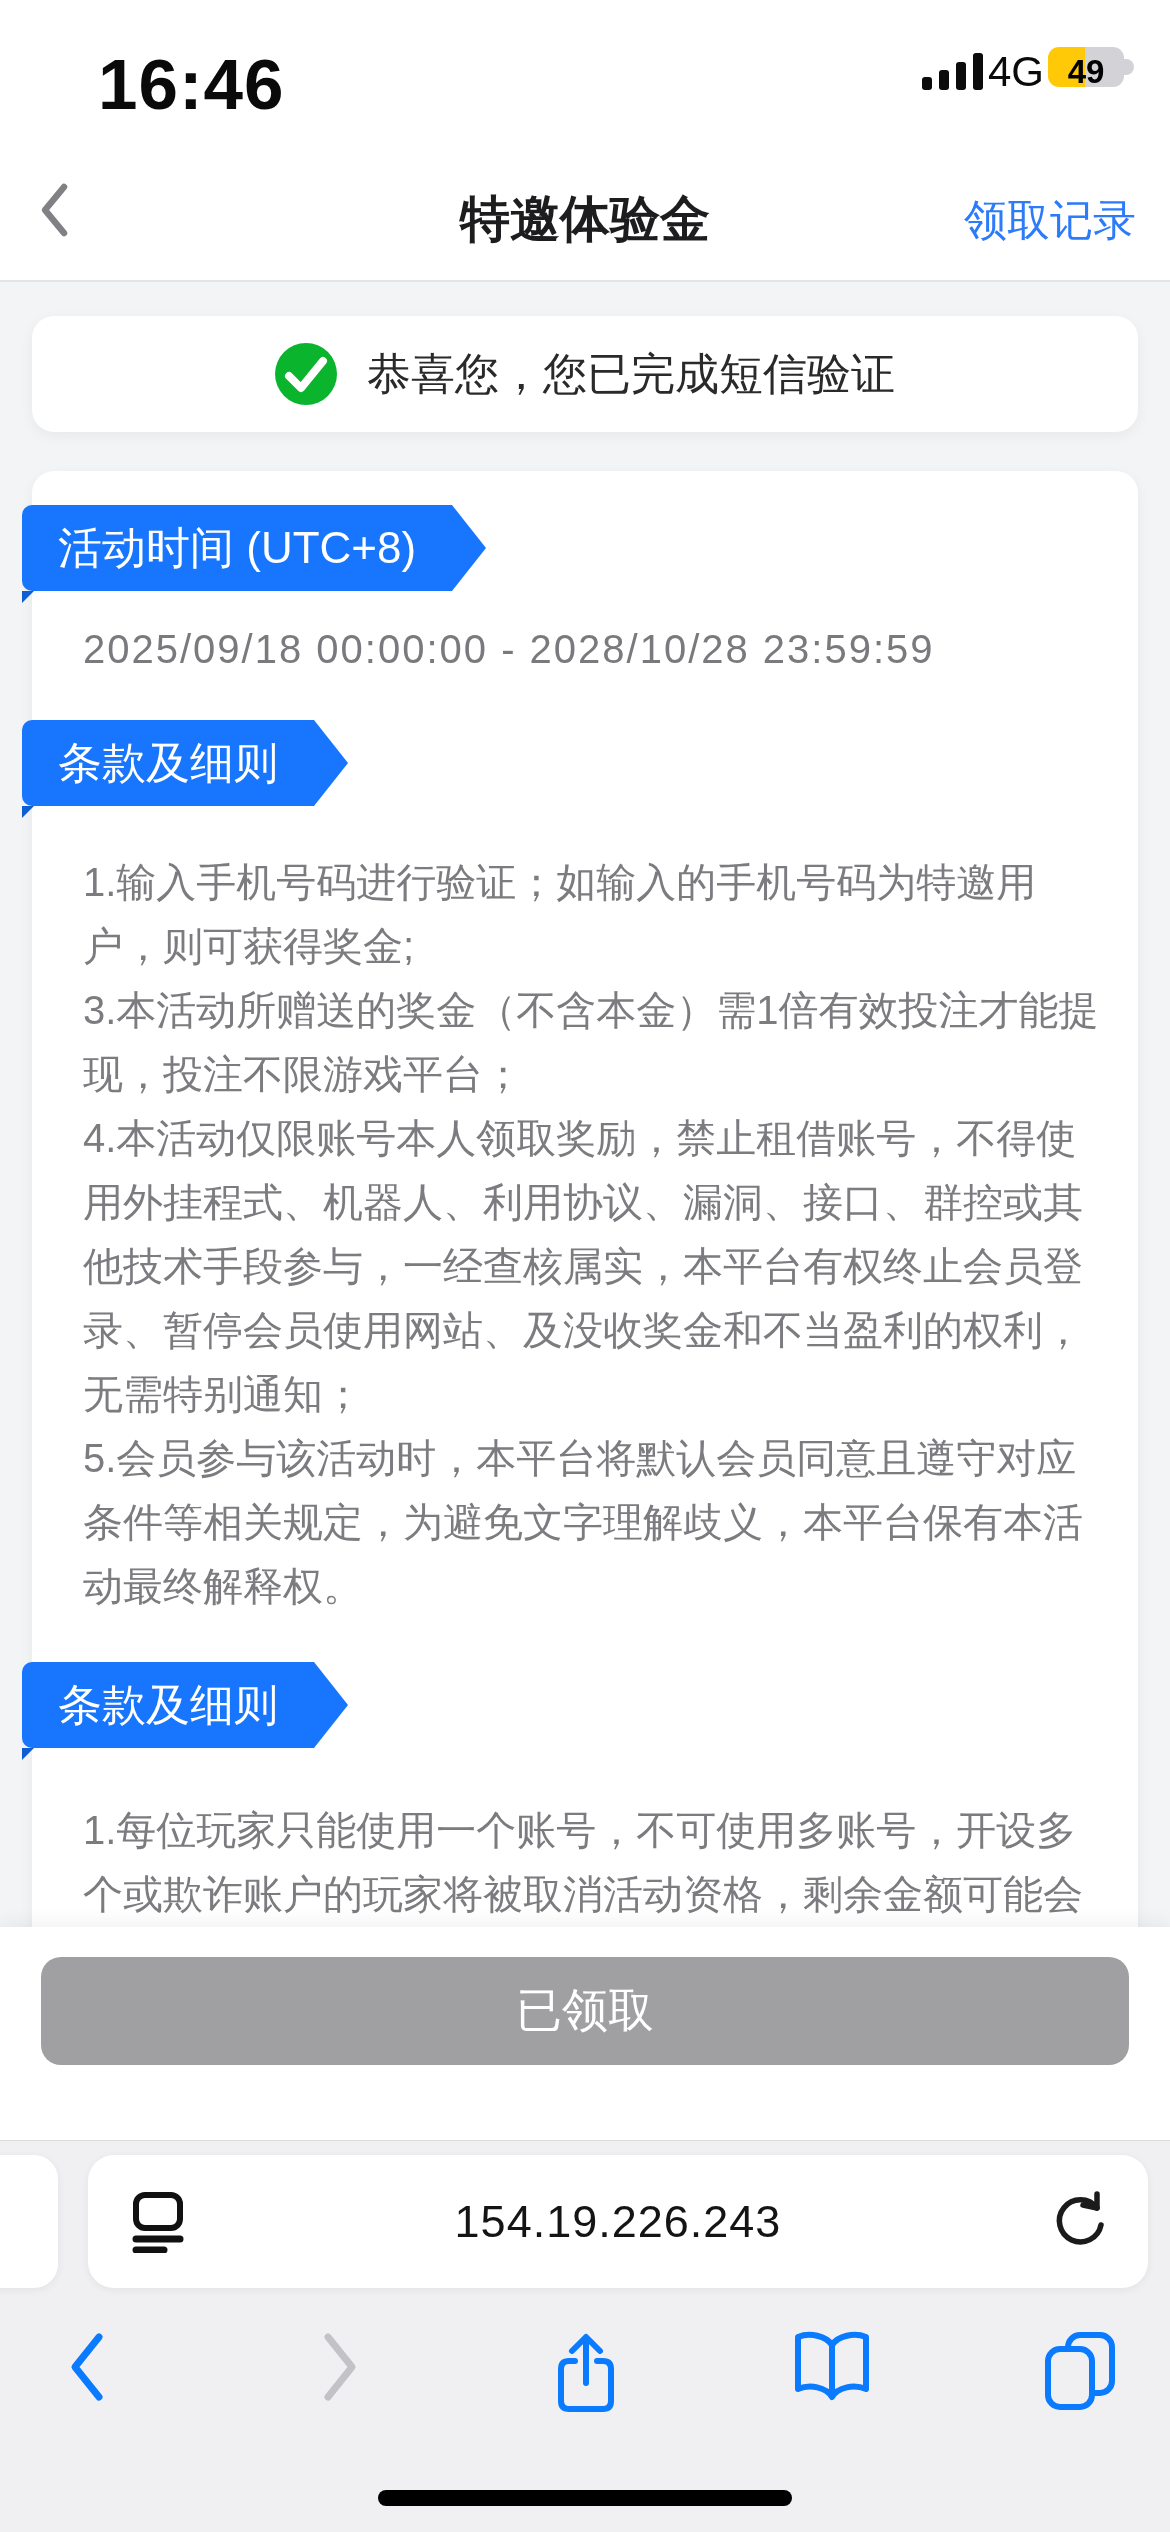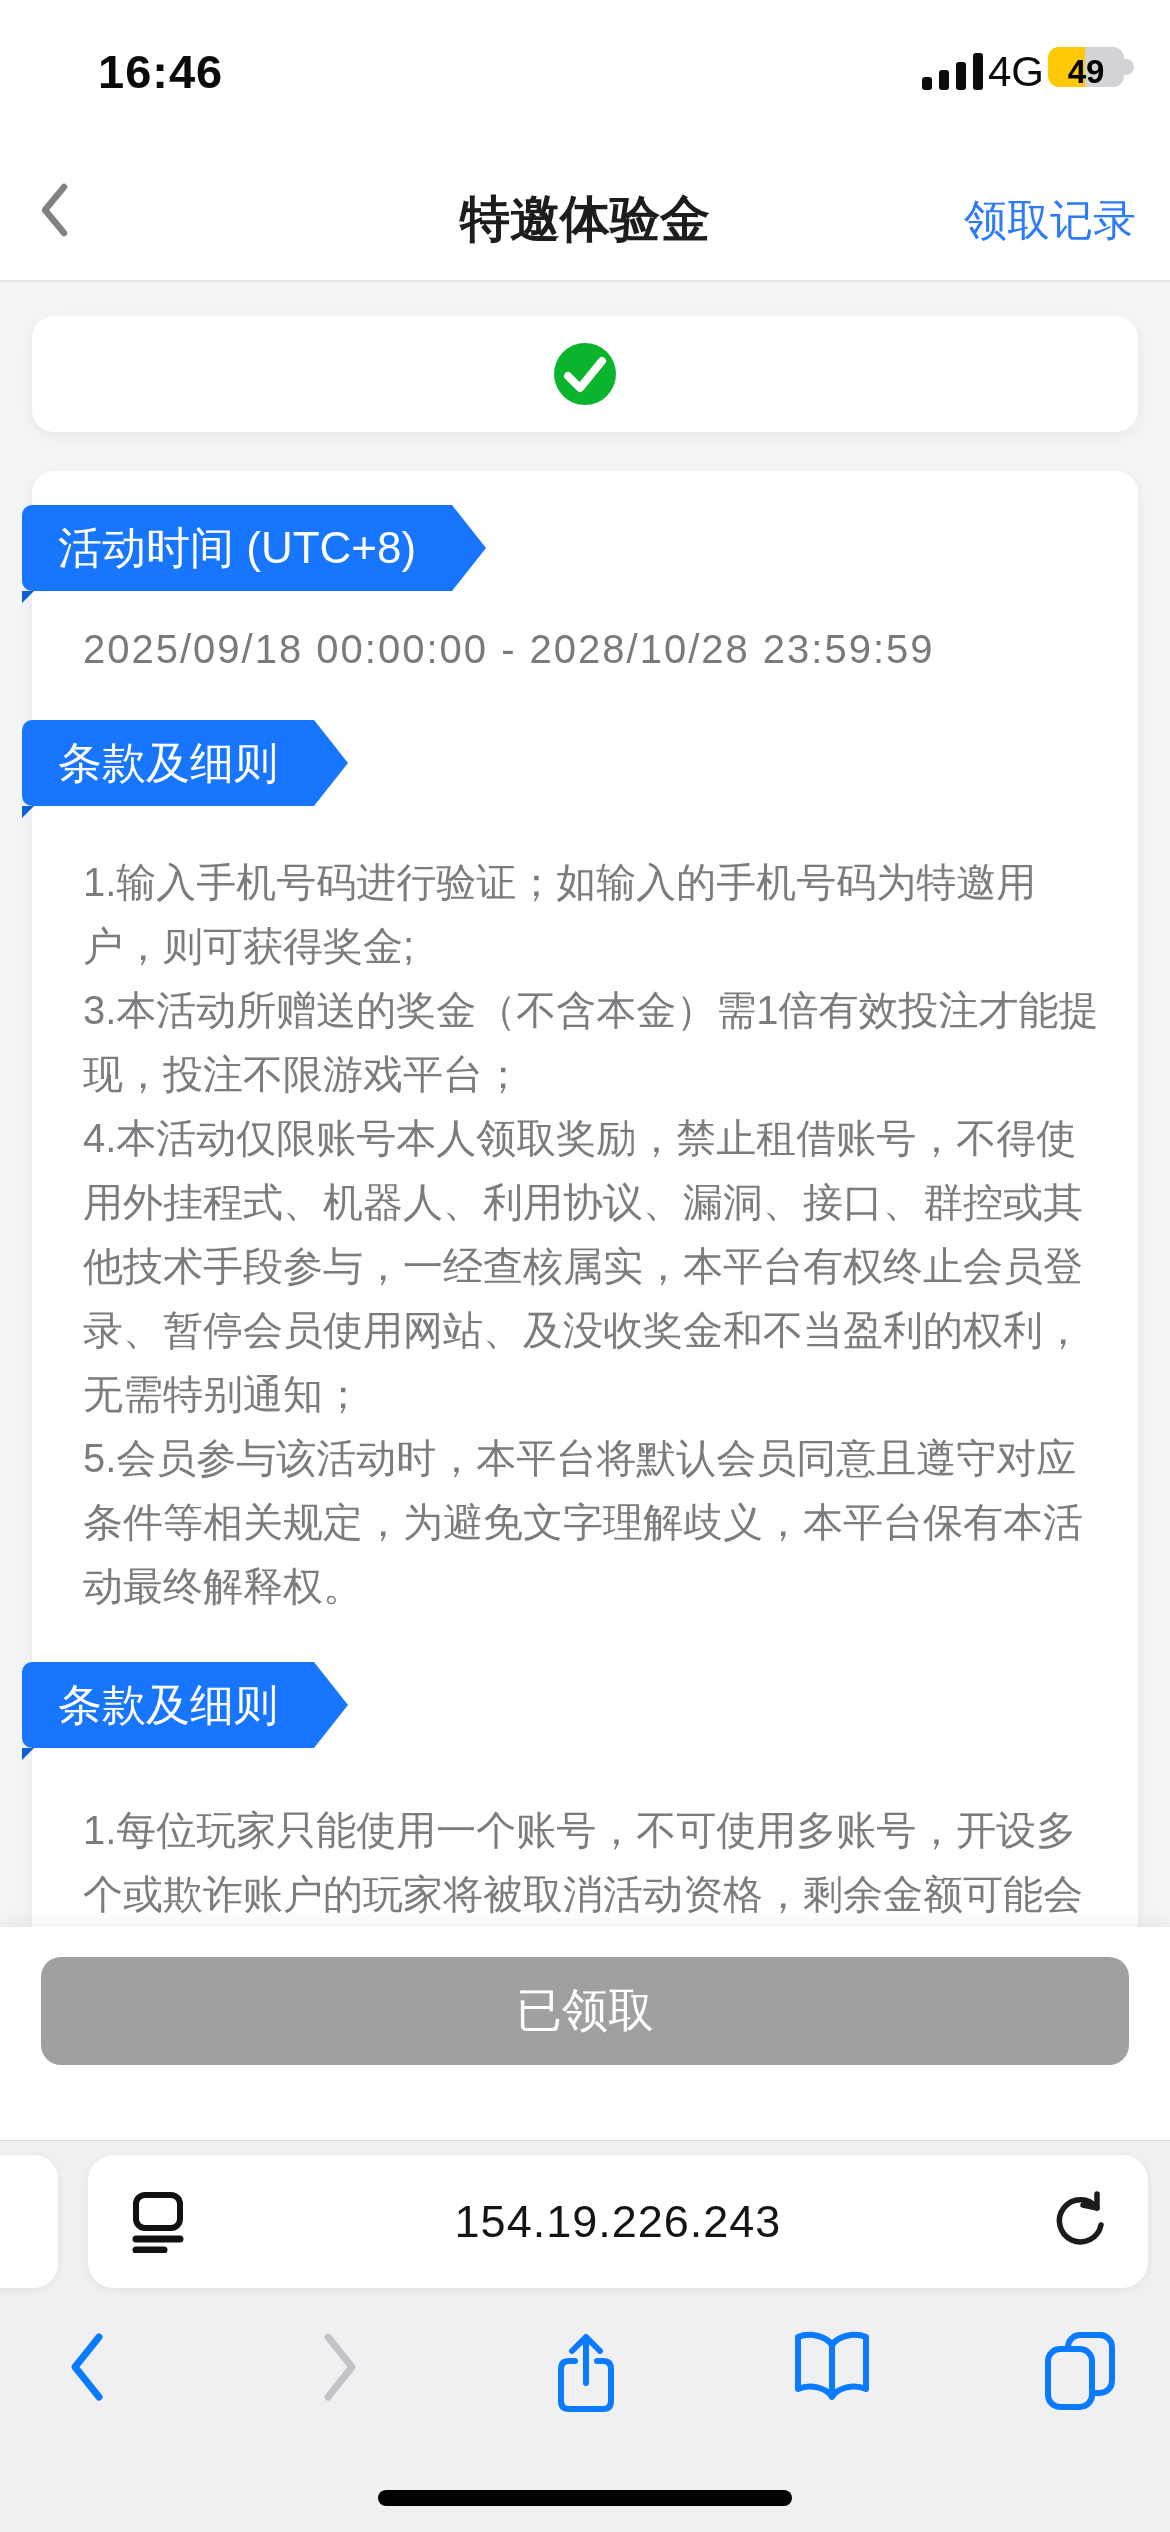--- a/index.html
+++ b/index.html
@@ -5,21 +5,21 @@
   html,body{margin:0;padding:0;}
   body{background:#888;}
   .phone{
     position:relative;width:1170px;height:2532px;margin:0 auto;
     background:#f3f4f6;overflow:hidden;
     font-family:"Liberation Sans","DejaVu Sans",sans-serif;
     -webkit-font-smoothing:antialiased;
   }
   
   .top-white{position:absolute;top:0;left:0;width:100%;height:282px;background:#ffffff;border-bottom:2px solid #e4e4e7;box-sizing:border-box;}
-  .time{position:absolute;left:98px;top:44px;font-size:47px;font-weight:700;color:#0a0a0a;letter-spacing:1px;}
+  .time{position:absolute;left:98px;top:44px;font-size:71px;font-weight:700;color:#0a0a0a;letter-spacing:1px;}
   .status-right{position:absolute;right:46px;top:50px;display:flex;align-items:center;gap:4px;height:44px;}
   .net-label{font-size:42px;color:#0a0a0a;}
   .battery{position:relative;width:76px;height:51px;}
   .battery-body{width:76px;height:40px;border-radius:11px;overflow:hidden;display:flex;}
   .battery-fill{width:49%;background:#ffc908;}
   .battery-rest{flex:1;background:#d2d2d7;}
   .battery-num{position:absolute;inset:0;display:flex;align-items:center;justify-content:center;font-size:33px;font-weight:700;color:#000;}
   .battery-nub{position:absolute;right:-10px;top:12px;width:10px;height:16px;background:#d2d2d7;border-radius:0 8px 8px 0;}
   
   .nav-back{position:absolute;left:38px;top:182px;width:32px;height:56px;cursor:pointer;}
@@ -101,20 +101,21 @@
   </div>
   <div class="nav-title">特邀体验金</div>
   <div class="nav-action">领取记录</div>
 
   <div class="success-card">
     <span class="check-circle">
       <svg width="62" height="62" viewBox="0 0 62 62">
         <polyline points="14,33 26,45 48,18" fill="none" stroke="#ffffff" stroke-width="8" stroke-linecap="round" stroke-linejoin="round"></polyline>
       </svg>
     </span>
+    <span class="success-text">恭喜您，您已完成短信验证</span>
   </div>
 
   <div class="main-card">
 
     <div class="ribbon-row">
       <span class="ribbon">活动时间 (UTC+8)</span>
     </div>
     <p class="date-text">2025/09/18 00:00:00 - 2028/10/28 23:59:59</p>
 
     <div class="ribbon-row rb2">

